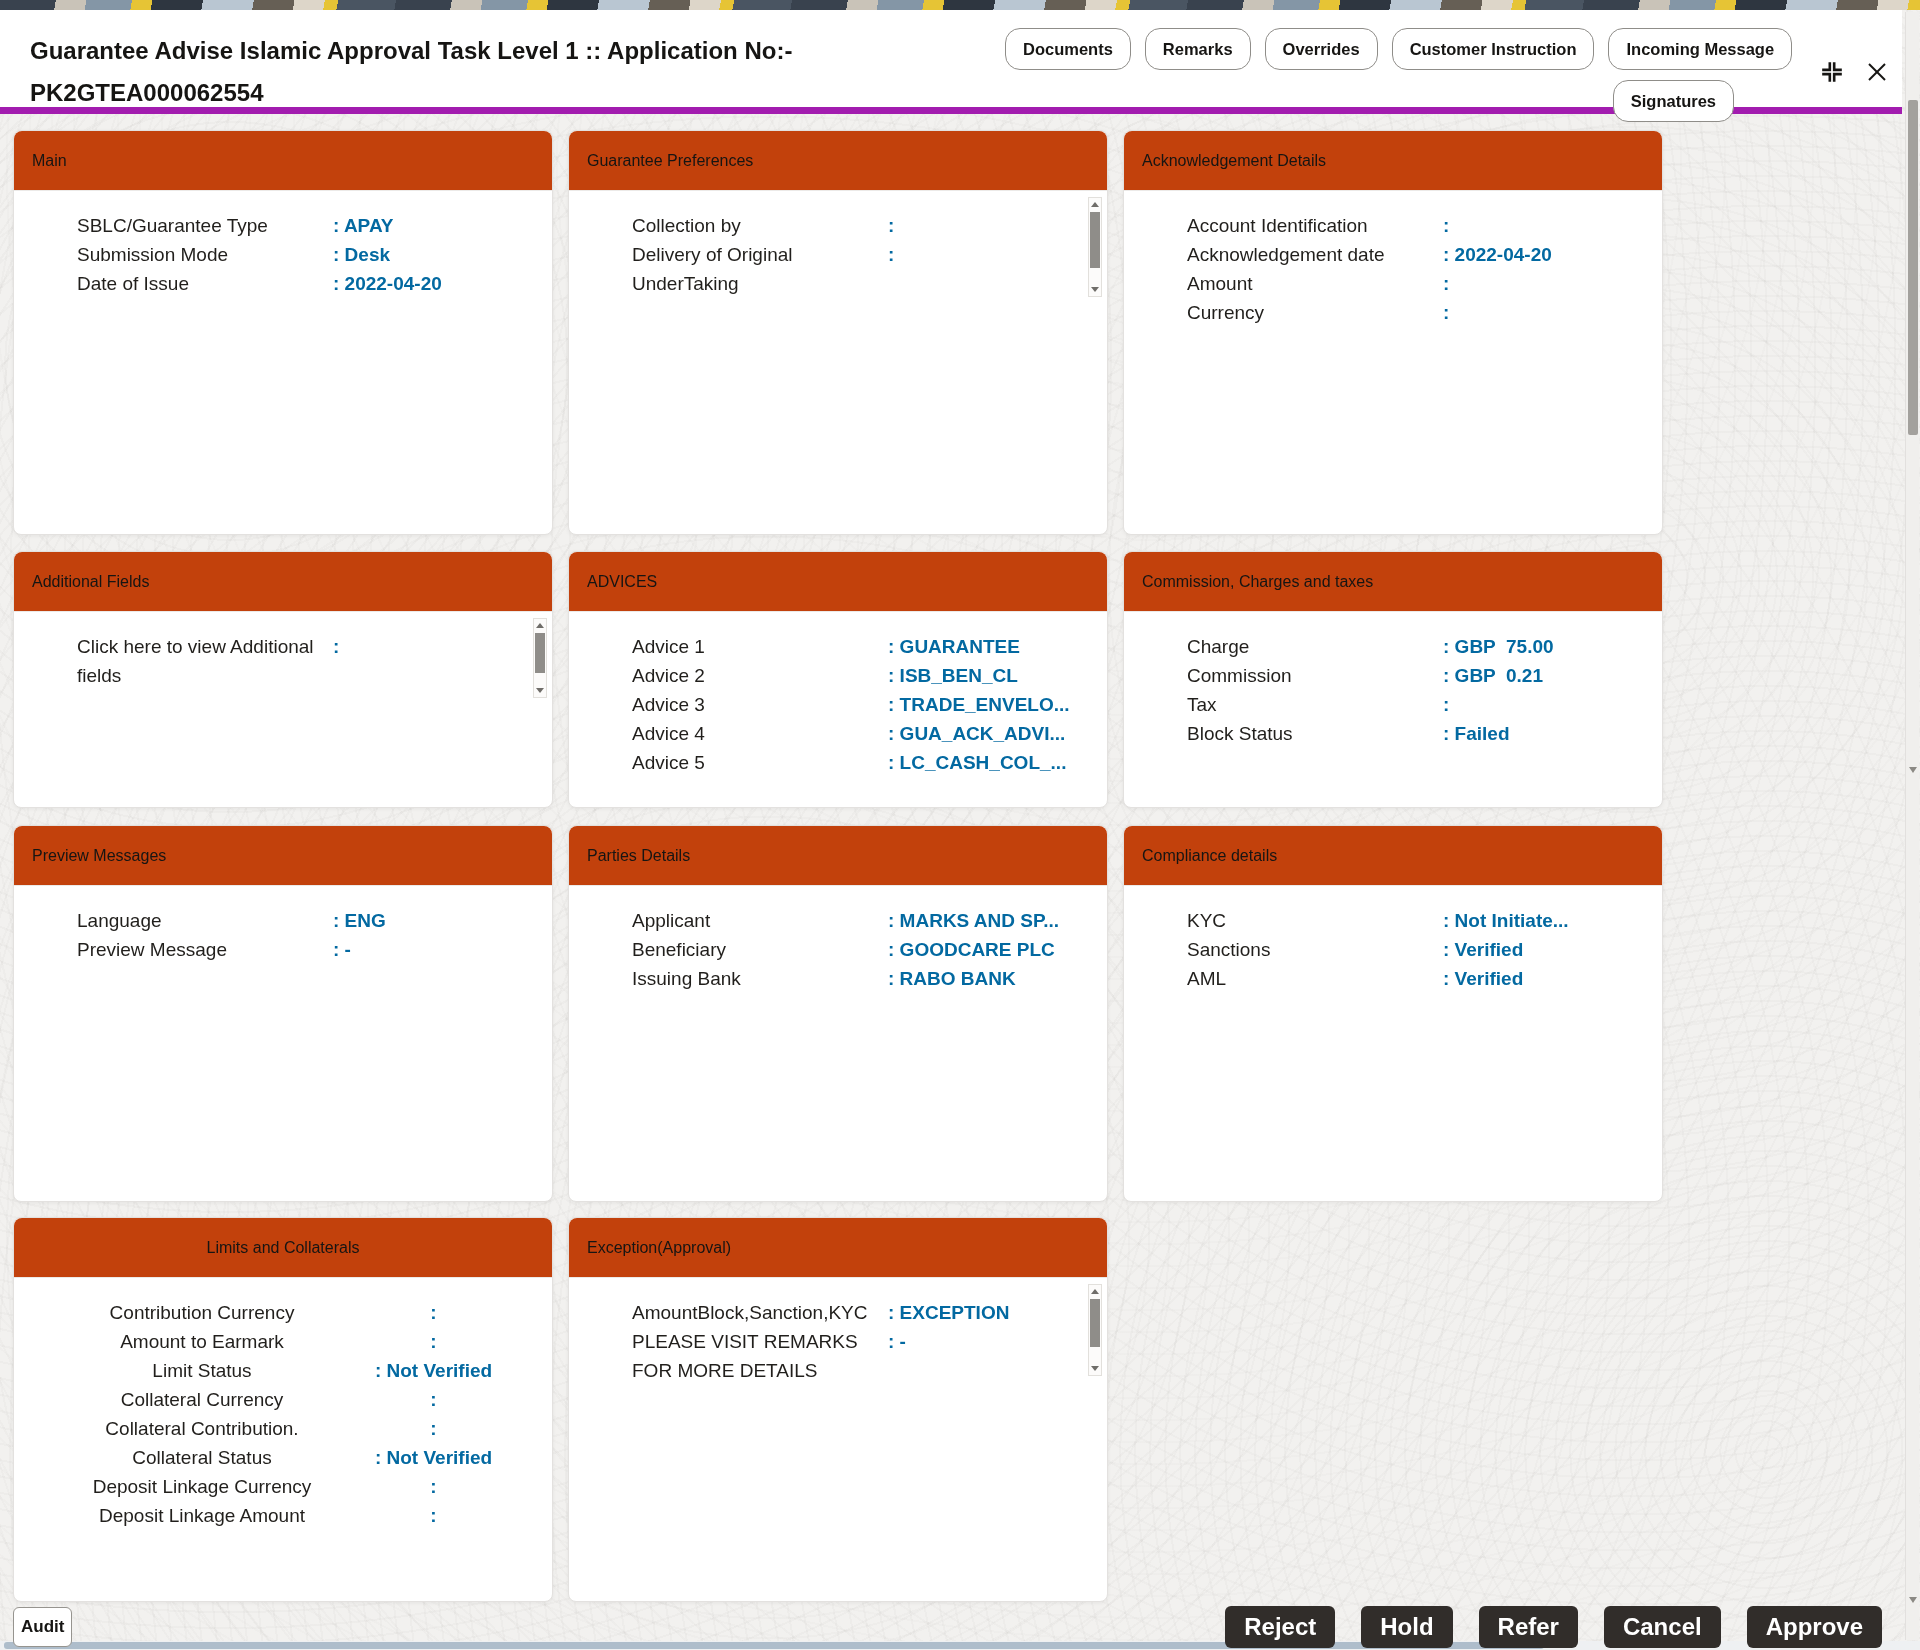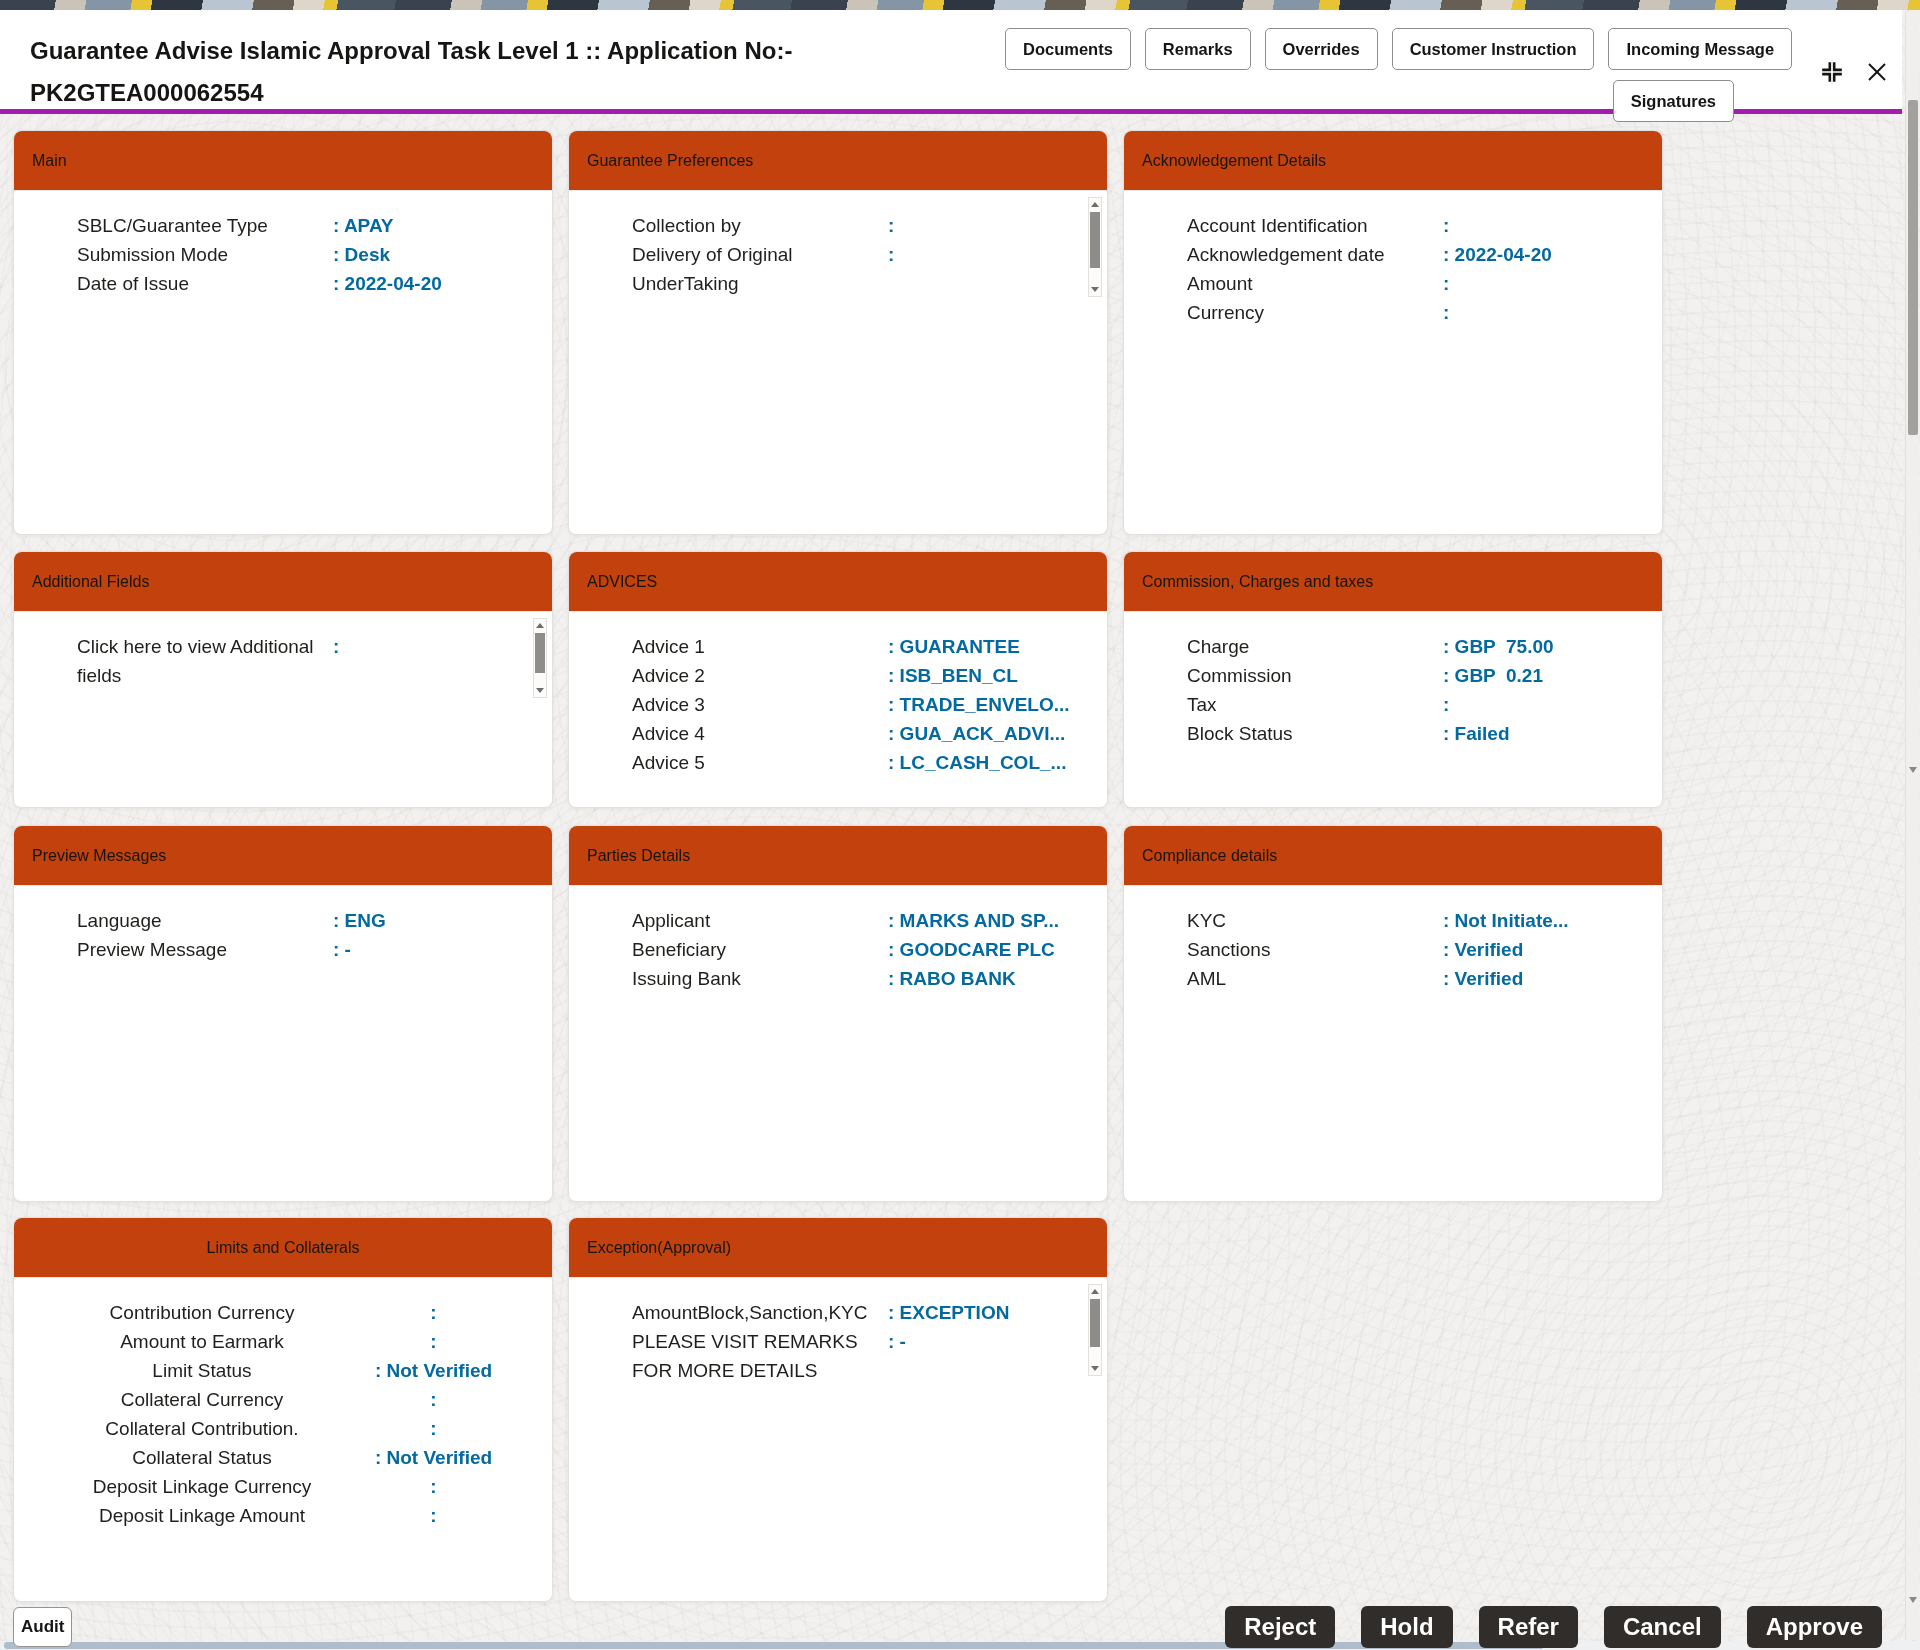--- a/index.html
+++ b/index.html
@@ -14,26 +14,26 @@
       repeating-radial-gradient(circle at 40% 75%, rgba(110,105,100,0.03) 0 2px, transparent 2px 20px),
       repeating-radial-gradient(circle at 92% 88%, rgba(110,105,100,0.035) 0 2px, transparent 2px 15px),
       repeating-radial-gradient(circle at 60% 10%, rgba(110,105,100,0.025) 0 2px, transparent 2px 22px);
   }
   .top-strip { position:absolute; top:0; left:0; width:1920px; height:10px;
     background:repeating-linear-gradient(100deg,
       #39424e 0 55px, #c9c3b8 55px 85px, #8496a6 85px 130px, #e6c435 130px 150px,
       #2e3640 150px 200px, #b9c6d2 200px 250px, #665f55 250px 290px, #ddd6c9 290px 320px,
       #e6c435 320px 333px, #4a5562 333px 390px); }
   .header { position:absolute; top:10px; left:0; width:1902px; height:104px;
-    background:#ffffff; border-bottom:5px solid #a21caf; }
+    background:#ffffff; border-bottom:7px solid #a21caf; }
   .title { position:absolute; left:30px; top:20px; width:950px;
     font-size:24px; font-weight:700; line-height:42px; color:#161513; }
   .hdr-btns { position:absolute; left:1005px; top:18px; display:flex; gap:14px; }
   .btn-light { height:42px; padding:0 17px; background:#fff; border:1px solid #8f8d89;
-    border-radius:5px; font-family:"Liberation Sans",sans-serif;
+    border-radius:15px; font-family:"Liberation Sans",sans-serif;
     font-size:16.5px; font-weight:700; color:#161513; display:flex; align-items:center; cursor:pointer; }
   .signatures { position:absolute; top:70px; right:168px; }
   .win-icons { position:absolute; top:50px; left:1820px; display:flex; gap:22px; align-items:center; }
   .win-icons svg { display:block; cursor:pointer; }
 
   .card { position:absolute; width:540px; background:#fff; border:1px solid #e3e1df;
     border-radius:8px; box-shadow:0 1px 4px rgba(0,0,0,0.06); }
   .card-title { height:60px; line-height:60px; padding:0 18px; font-size:16px;
     font-weight:400; color:#161513; border-bottom:1px solid #eceae8;
     border-radius:8px 8px 0 0; background:#c2410c; }

